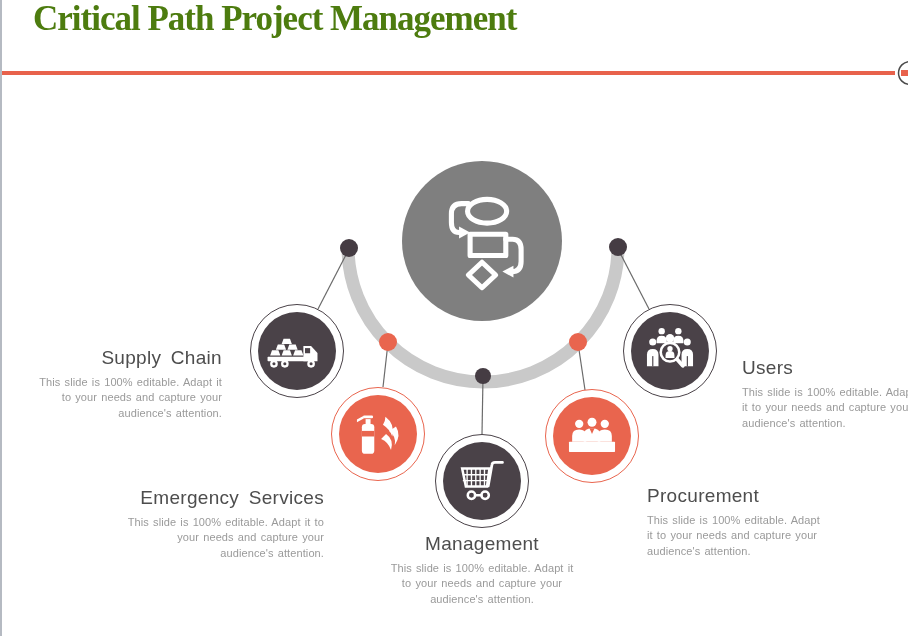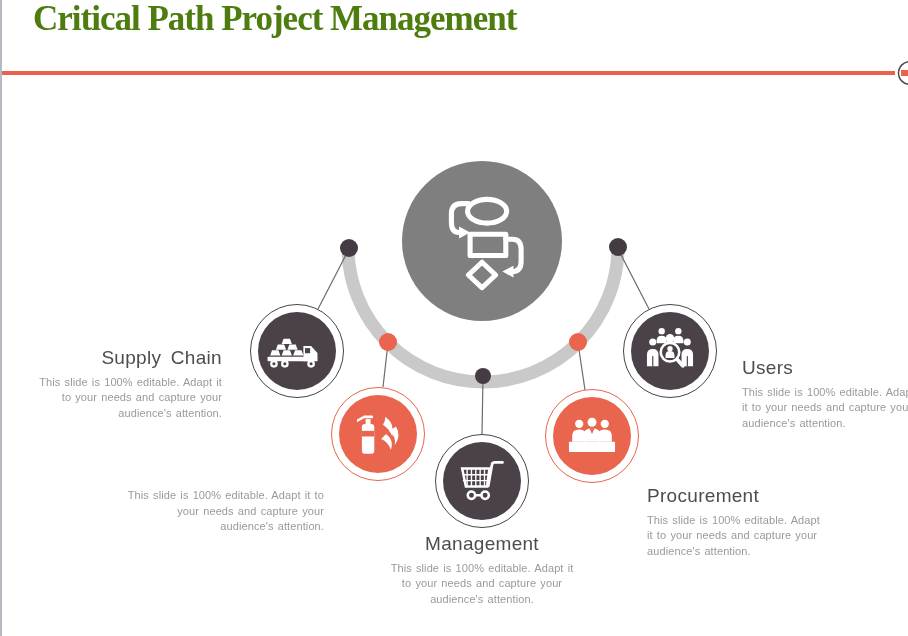--- a/index.html
+++ b/index.html
@@ -202,20 +202,21 @@
       </svg>
     </div>
   </div>
 
   <div class="label-block align-right lb-supply">
     <div class="node-title">Supply Chain</div>
     <div class="node-desc">This slide is 100% editable. Adapt it to your needs and capture your audience's attention.</div>
   </div>
 
   <div class="label-block align-right lb-emergency">
+    <div class="node-title">Emergency Services</div>
     <div class="node-desc">This slide is 100% editable. Adapt it to your needs and capture your audience's attention.</div>
   </div>
 
   <div class="label-block align-center lb-procurement">
     <div class="node-title">Management</div>
     <div class="node-desc">This slide is 100% editable. Adapt it to your needs and capture your audience's attention.</div>
   </div>
 
   <div class="label-block align-left lb-stakeholders">
     <div class="node-title">Procurement</div>

